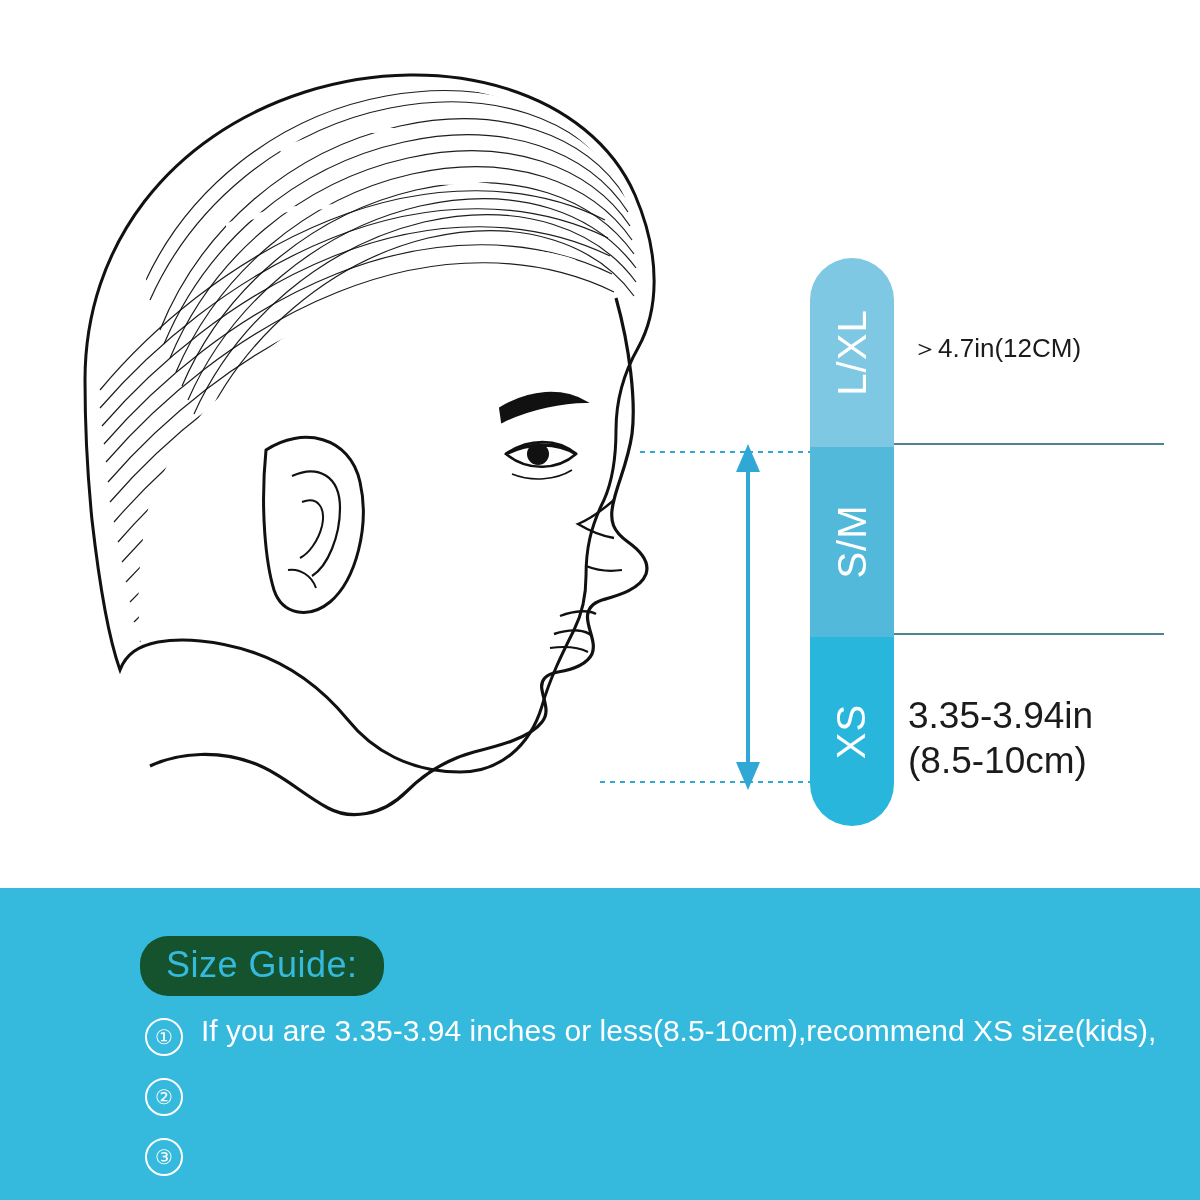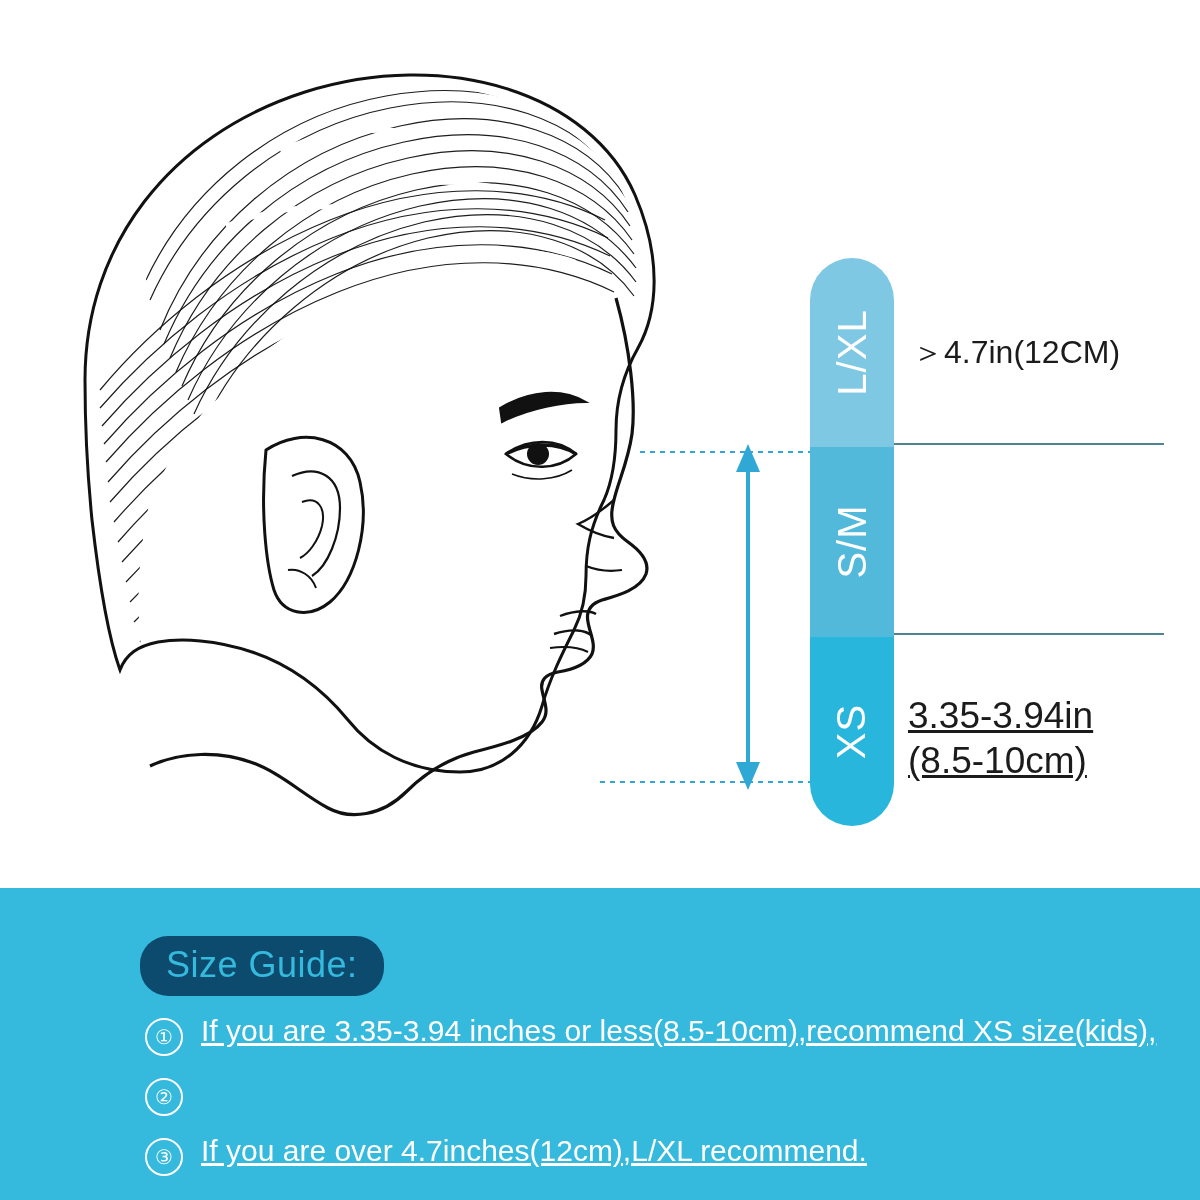--- a/index.html
+++ b/index.html
@@ -75,28 +75,28 @@
     border-top: 2px solid #2f6f7f;
     opacity: .85;
   }
   .hline-1 { left: 894px; top: 443px; width: 270px; }
   .hline-2 { left: 894px; top: 633px; width: 270px; }
 
   
   .label {
     position: absolute;
     color: #1b1b1b;
-    font-size: 32px;
+    font-size: 26px;
     line-height: 1.22;
     white-space: pre-line;
     font-family: "Liberation Sans", sans-serif;
   }
   .label-lxl { left: 912px; top: 333px; }
   .label-sm  { left: 912px; top: 518px; }
-  .label-xs  { left: 908px; top: 693px; font-size: 37px; text-decoration: underline; }
+  .label-xs  { left: 908px; top: 693px; font-size: 37px; }
 
   
   .guide-svg {
     position: absolute;
     left: 600px;
     top: 420px;
     width: 320px;
     height: 420px;
   }
 
@@ -106,21 +106,21 @@
     left: 0;
     top: 888px;
     width: 1200px;
     height: 312px;
     background: #35b9dd;
   }
   .guide-title {
     position: absolute;
     left: 140px;
     top: 936px;
-    background: #0c4a6e;
+    background: #14532d;
     color: #35b9dd;
     font-size: 36px;
     padding: 8px 26px 10px 26px;
     border-radius: 28px;
     letter-spacing: .5px;
   }
   .guide-list {
     position: absolute;
     left: 145px;
     top: 1012px;
@@ -140,21 +140,21 @@
     height: 34px;
     border: 2px solid #ffffff;
     border-radius: 50%;
     font-size: 20px;
     display: flex;
     align-items: center;
     justify-content: center;
     margin-right: 18px;
     margin-top: 6px;
   }
-  .guide-text { flex: 1 1 auto; text-decoration: underline; }
+  .guide-text { flex: 1 1 auto; }
 </style>
 </head>
 <body>
 
 <div class="page">
 
   <div class="illustration">
 
     <svg class="head-svg" viewBox="0 0 740 790" aria-hidden="true">
       <defs>
@@ -302,17 +302,16 @@
   <div class="guide-list">
     <div class="guide-item">
       <div class="guide-num">①</div>
       <div class="guide-text">If you are 3.35-3.94 inches or less(8.5-10cm),recommend XS size(kids),</div>
     </div>
     <div class="guide-item">
       <div class="guide-num">②</div>
     </div>
     <div class="guide-item">
       <div class="guide-num">③</div>
-      <div class="guide-text">If you are over 4.7inches(12cm),L/XL recommend.</div>
     </div>
   </div>
 
 </div>
 
 </body></html>

